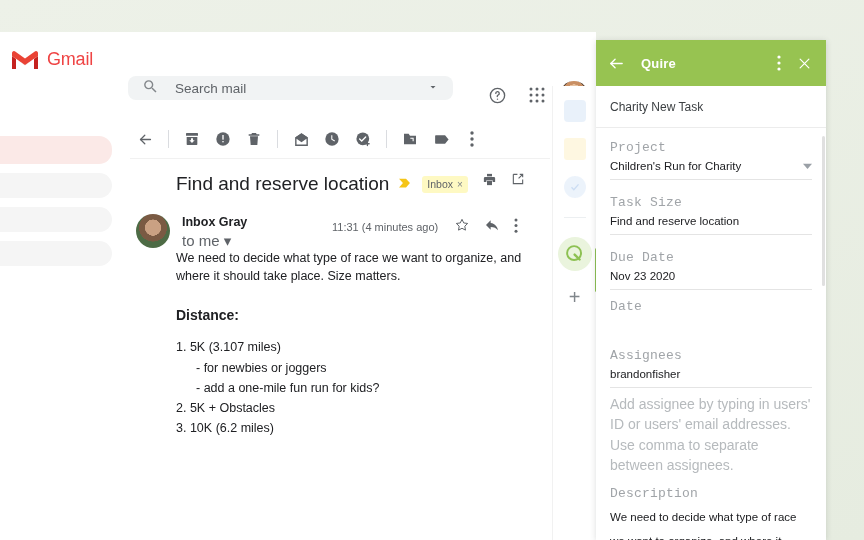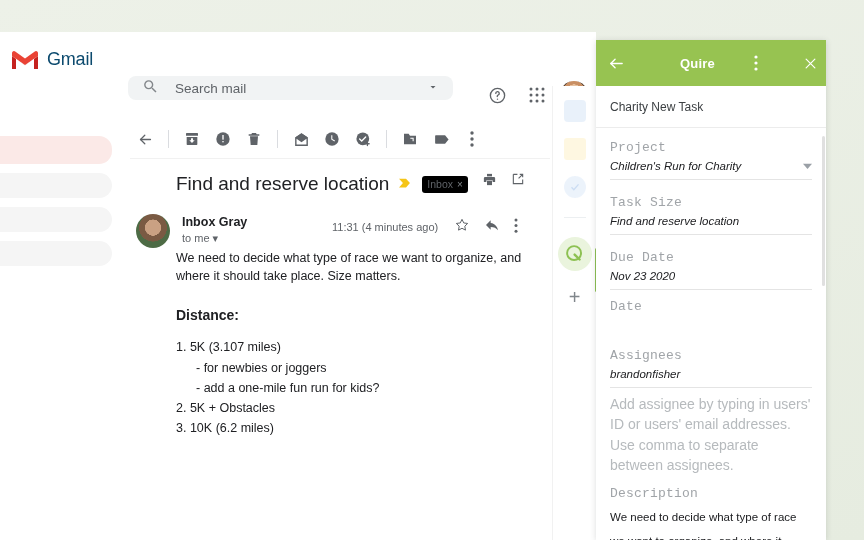--- a/index.html
+++ b/index.html
@@ -33,21 +33,21 @@
   }
   .gmail-logo-wrap {
     display: flex; align-items: center;
     margin-left: 10px; width: 112px;
   }
   .gmail-m {
     width: 30px; height: 23px; position: relative; flex: none;
   }
   .gmail-m svg { display:block; }
   .gmail-wordmark {
-    font-size: 18px; color: #0c4a6e; margin-left: 7px;
+    font-size: 18px; color: #ef4444; margin-left: 7px;
     letter-spacing: -0.2px;
   }
   .search-bar {
     position: absolute; left: 128px; top: 44px;
     width: 325px; height: 24px;
     background: #f1f3f4; border-radius: 8px;
     display: flex; align-items: center;
   }
   .search-icon { margin-left: 14px; flex: none; opacity: .75;}
   .search-input-text {
@@ -98,38 +98,38 @@
     width: 360px; height: 28px;
     display: flex; align-items: center;
   }
   .subject-text {
     font-size: 19px; color: #202124; font-weight: 400;
     white-space: nowrap;
   }
   .imp-marker { margin-left: 10px; flex: none; }
   .inbox-chip {
     margin-left: 9px; height: 17px; padding: 0 5px;
-    background: #000000; border-radius: 3px;
+    background: #fef9c3; border-radius: 3px;
     font-size: 10.5px; color: #5f6368;
     display: flex; align-items: center; gap: 4px;
   }
   .chip-x { font-size: 10px; color: #80868b; }
   .subject-actions {
     position: absolute; left: 482px; top: 140px;
     display: flex; gap: 14px; color: #5f6368;
   }
 
   
   .sender-row {
     position: absolute; left: 136px; top: 182px;
     width: 400px; display: flex; align-items: flex-start;
   }
   .sender-meta { margin-left: 12px; padding-top: 1px; }
   .sender-name { font-size: 12.5px; font-weight: bold; color: #202124; }
-  .sender-tome { font-size: 11px; color: #5f6368; margin-top: 3px; }
+  .sender-tome { font-size: 15px; color: #5f6368; margin-top: 3px; }
   .sender-right {
     position: absolute; left: 332px; top: 185px;
     display: flex; align-items: center; gap: 14px; color: #5f6368;
   }
   .msg-time { font-size: 11px; color: #5f6368; margin-right: 2px; }
 
   
   .msg-body {
     position: absolute; left: 176px; top: 218px;
     width: 352px;
@@ -185,21 +185,20 @@
     position: absolute; left: 596px; top: 40px;
     width: 230px; height: 500px;
     background: #ffffff;
     box-shadow: 0 1px 6px rgba(60,64,67,.18);
     overflow: hidden;
   }
   .quire-header {
     height: 46px; background: #97c351;
     display: flex; align-items: center; padding: 0 12px;
     color: #fff;
-    gap: 39px;
   }
   .quire-title {
     font-size: 13px; font-weight: bold; margin-left: 16px; flex: 1;
     letter-spacing: .2px;
   }
   .qh-icon { display: flex; align-items: center; justify-content: center; }
   .qh-icon.kebab { width: 18px; }
   .qh-icon.close { width: 20px; margin-left: 6px; }
 
   .quire-create {
@@ -212,21 +211,20 @@
   .field-label {
     font-size: 13px; color: #a0a4a8; letter-spacing: .2px;
     margin-bottom: 5px;
     font-family: Liberation Mono, monospace;
   }
   .field-value {
     font-size: 11.5px; color: #202124;
     padding-bottom: 7px; border-bottom: 1px solid #e4e4e4;
     display: flex; align-items: center; justify-content: space-between;
     min-height: 18px;
-    font-style: italic;
   }
   .field-value.no-rule { border-bottom: none; padding-bottom: 0; }
   .field-gap { height: 13px; }
   .field-hint {
     font-size: 14px; color: #b6babd; line-height: 1.45;
     margin-top: 6px; margin-bottom: 11px;
   }
   .sel-caret { color: #9aa0a6; font-size: 8px; }
   .desc-text {
     font-size: 11.5px; color: #202124; line-height: 2.05; margin-top: 4px;

